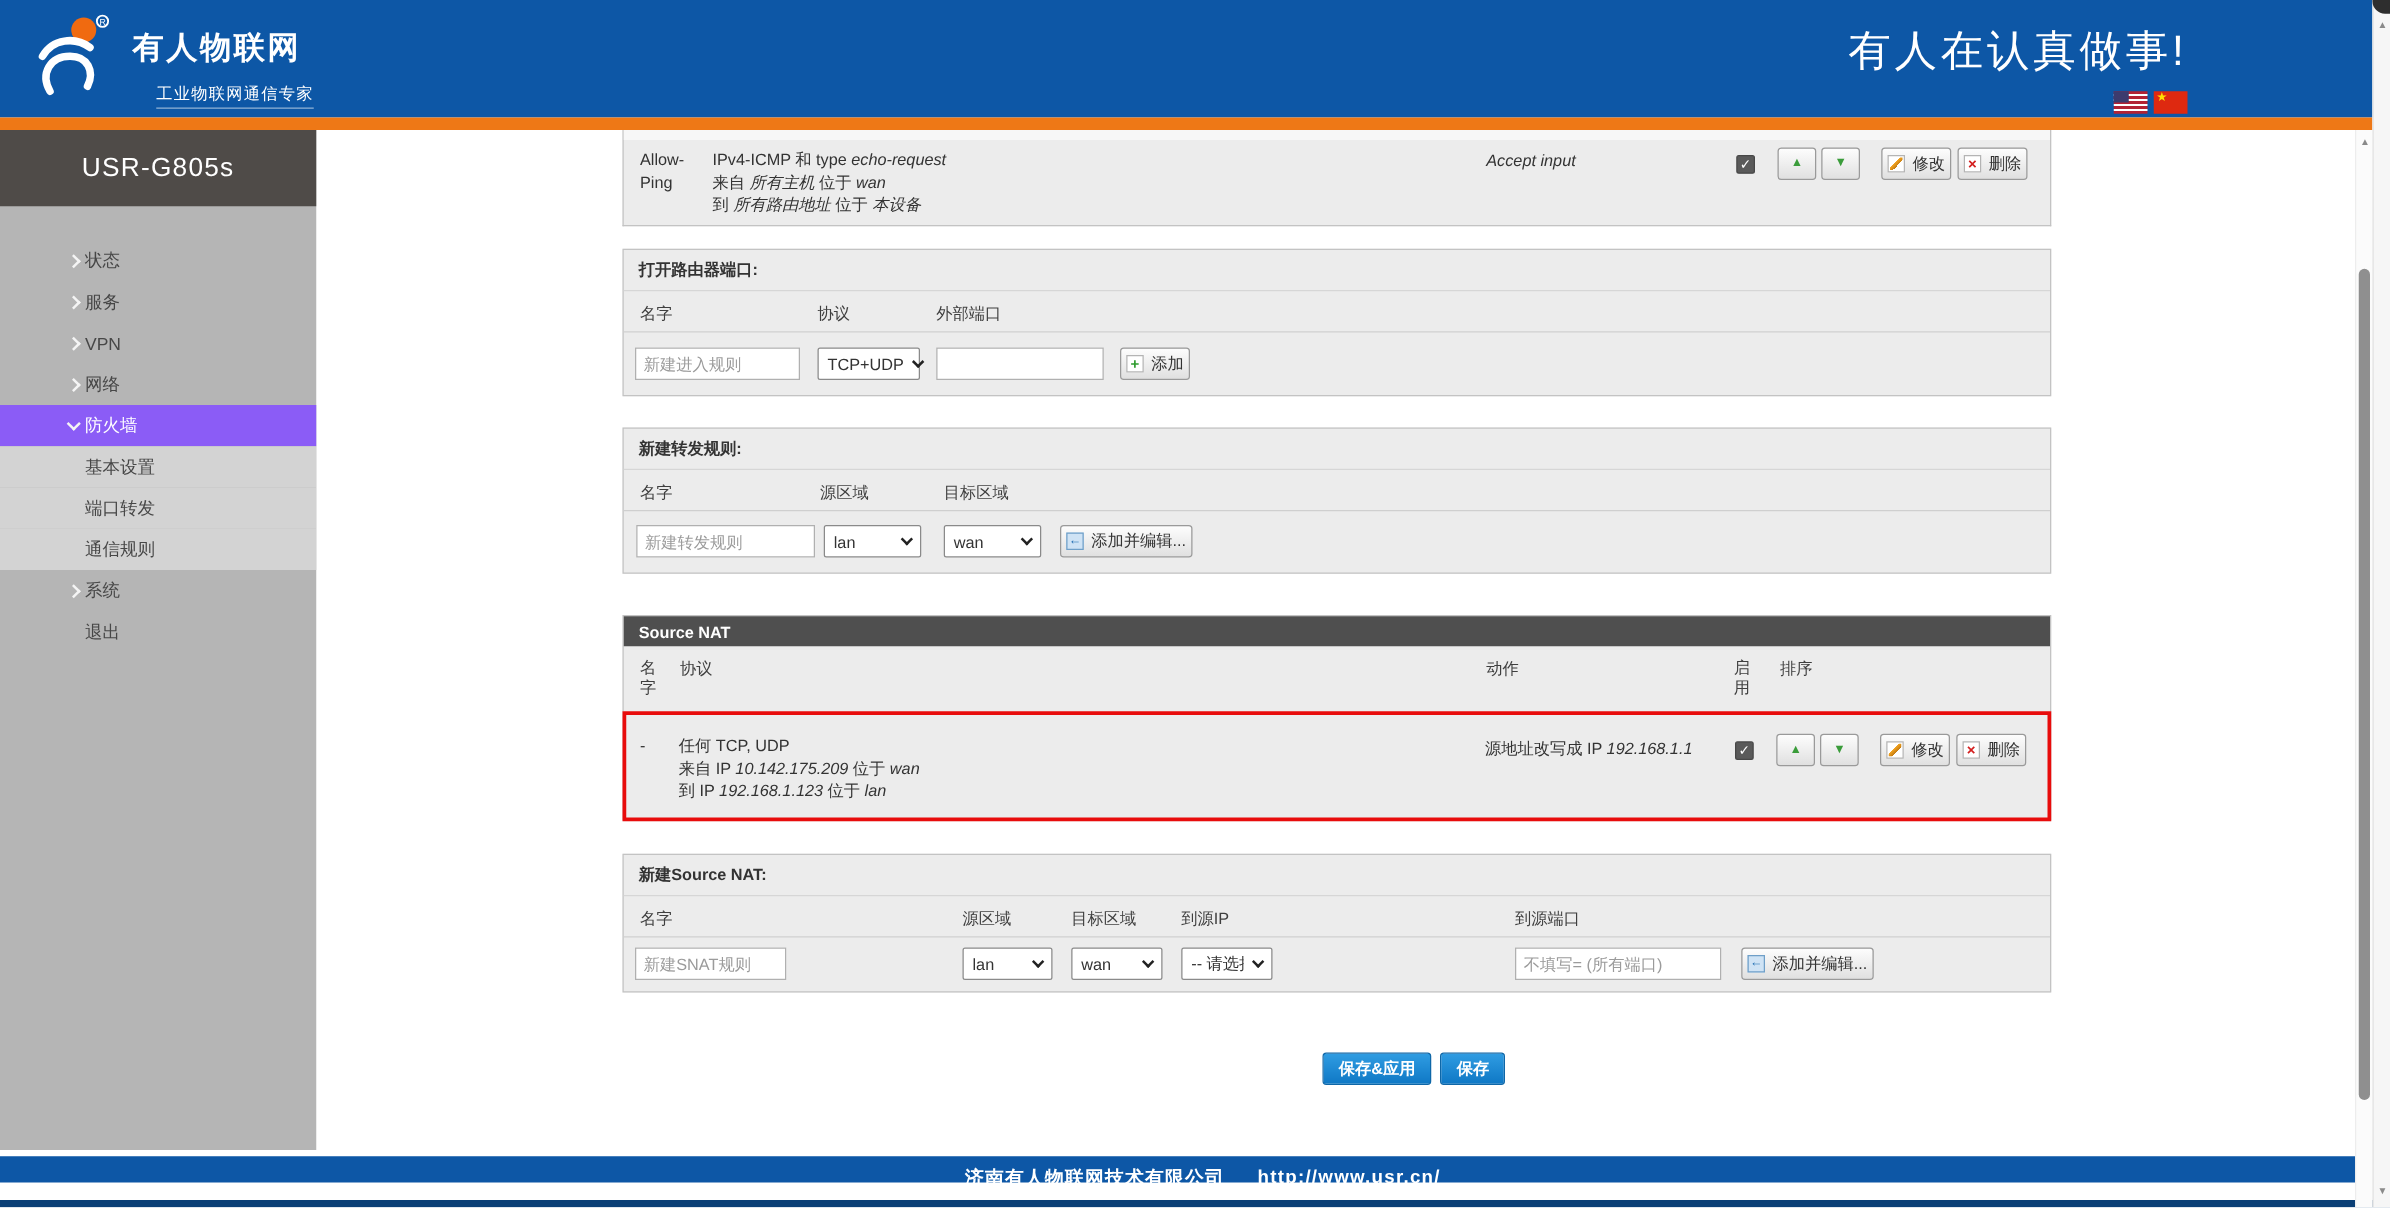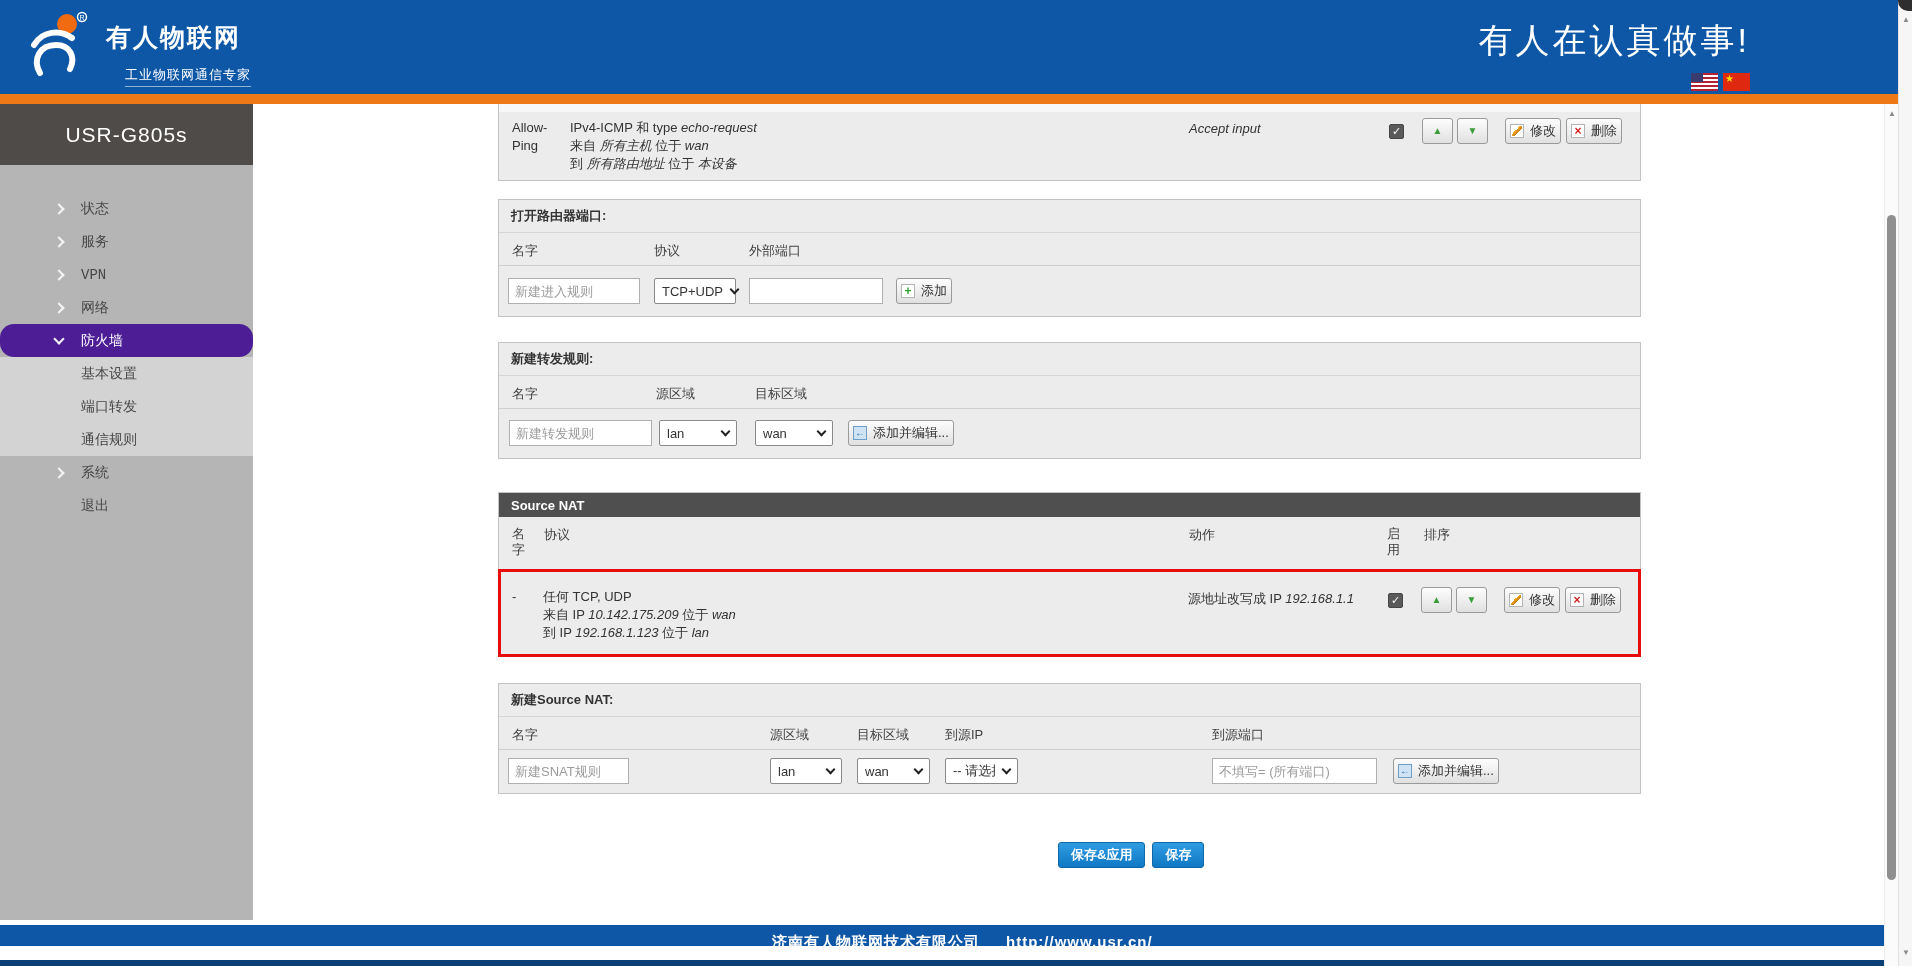--- a/index.html
+++ b/index.html
@@ -22,25 +22,25 @@
   .flag-us { background:repeating-linear-gradient(#b22234 0 2px,#fff 2px 4px); }
   .flag-us::after { content:""; position:absolute; left:0; top:0; width:12px; height:9px; background:#3c3b6e; }
   .flag-cn { background:#de2910; color:#ffde00; font-size:10px; line-height:10px; }
   .flag-cn::after { content:"★"; position:absolute; left:2px; top:1px; }
 
   
   #sidebar { position:absolute; left:0; top:104px; width:253px; height:816px; background:#b5b5b5; }
   .side-title { height:61px; background:#4f4b48; color:#fff; font-size:21px; display:flex; align-items:center; justify-content:center; letter-spacing:1px; }
   .menu { padding-top:27px; }
   .mi { position:relative; height:33px; display:flex; align-items:center; font-size:14px; color:#474747; cursor:pointer; }
-  .mi .lbl { position:absolute; left:81px;font-family:Liberation Mono, monospace; }
+  .mi .lbl { position:absolute; left:68px; }
   .schev { position:absolute; left:55px; width:8px; height:8px; border-right:2px solid #f4f4f4; border-bottom:2px solid #f4f4f4; }
   .schev.right { transform:rotate(-45deg); }
   .schev.down  { transform:rotate(45deg); margin-top:-3px; }
-  .mi.selected { background:#4c1d95; color:#fff;border-radius:14px; }
+  .mi.selected { background:#8b5cf6; color:#fff; }
   .mi.sub { background:#d3d3d3; }
 
   
   .box { position:absolute; left:498px; width:1143px; background:#ececec; border:1px solid #c3c3c3; font-size:13px; color:#333; }
   .title-row { height:33px; display:flex; align-items:center; padding:0 12px; font-weight:bold; color:#333; border-bottom:1px solid #d6d6d6; }
   .cols-row { position:relative; height:33px; border-bottom:1px solid #cfcfcf; color:#3f3f3f; }
   .cols-row .col { position:absolute; top:9px; }
   .inputs-row { position:relative; }
   .cell { position:absolute; }
   .txt { height:26px; border:1px solid #b0b0b0; background:#fff; padding:0 6px; font-size:13px; color:#333; font-family:inherit; }

